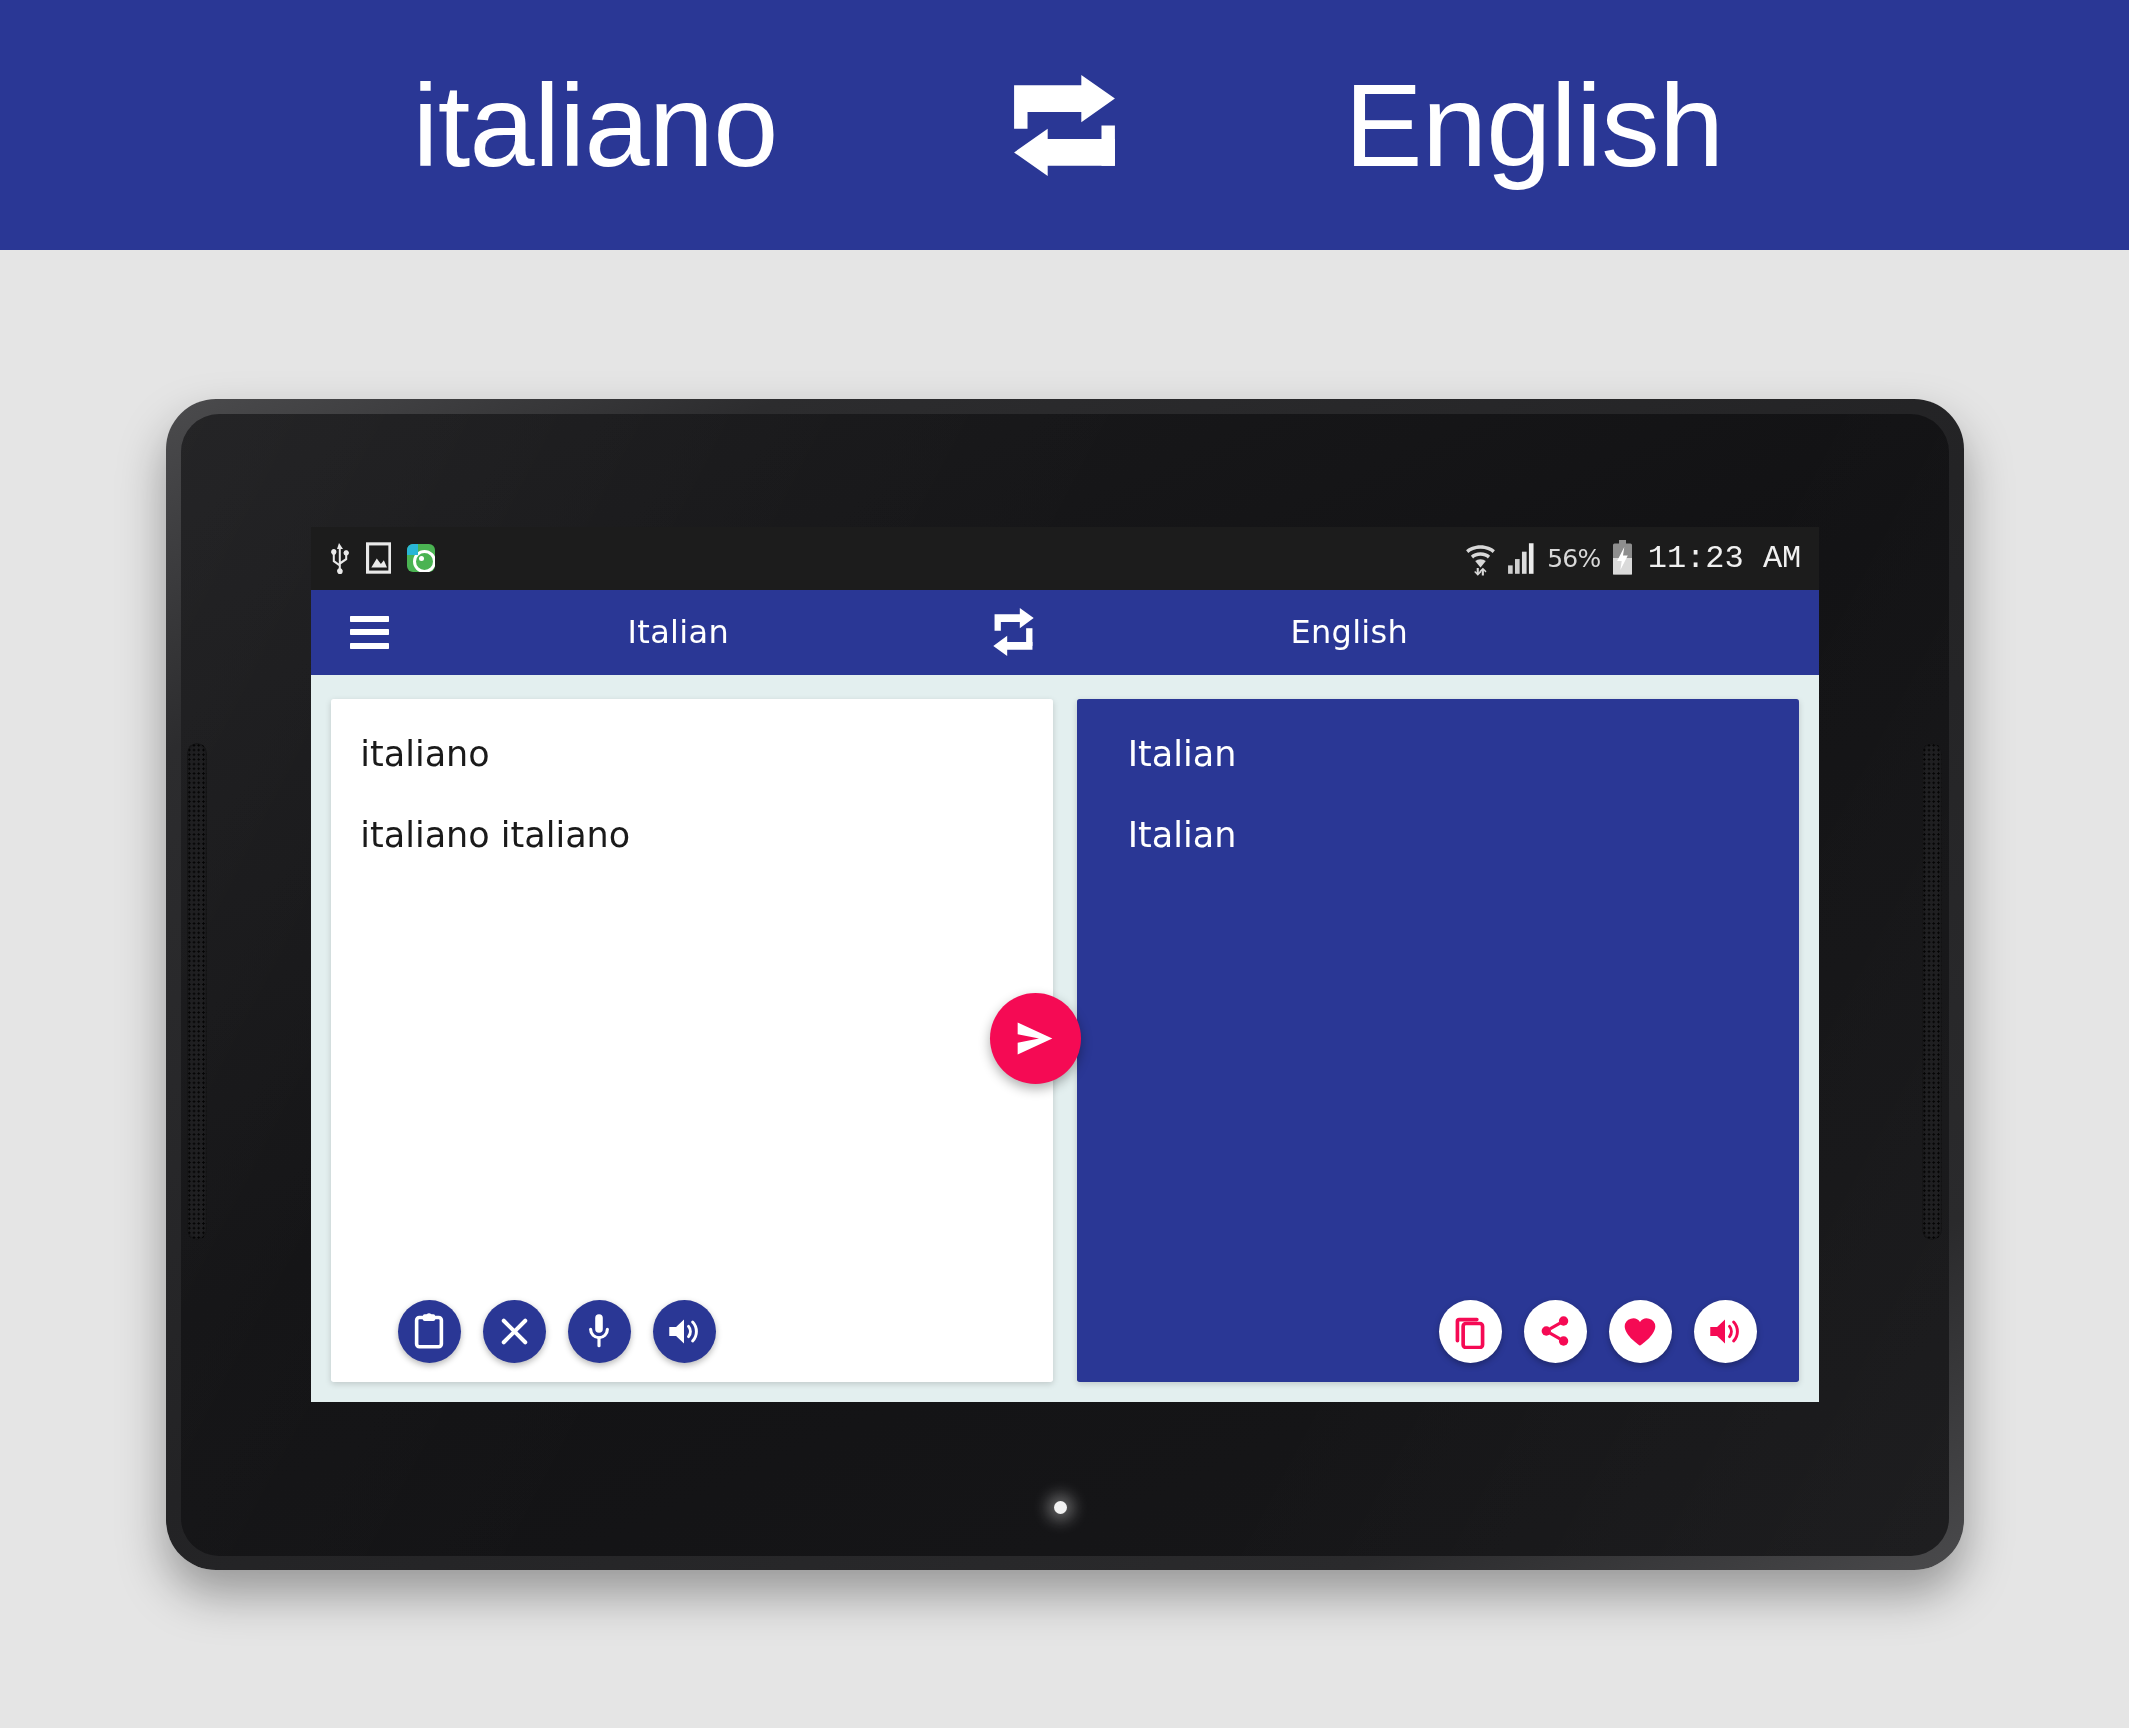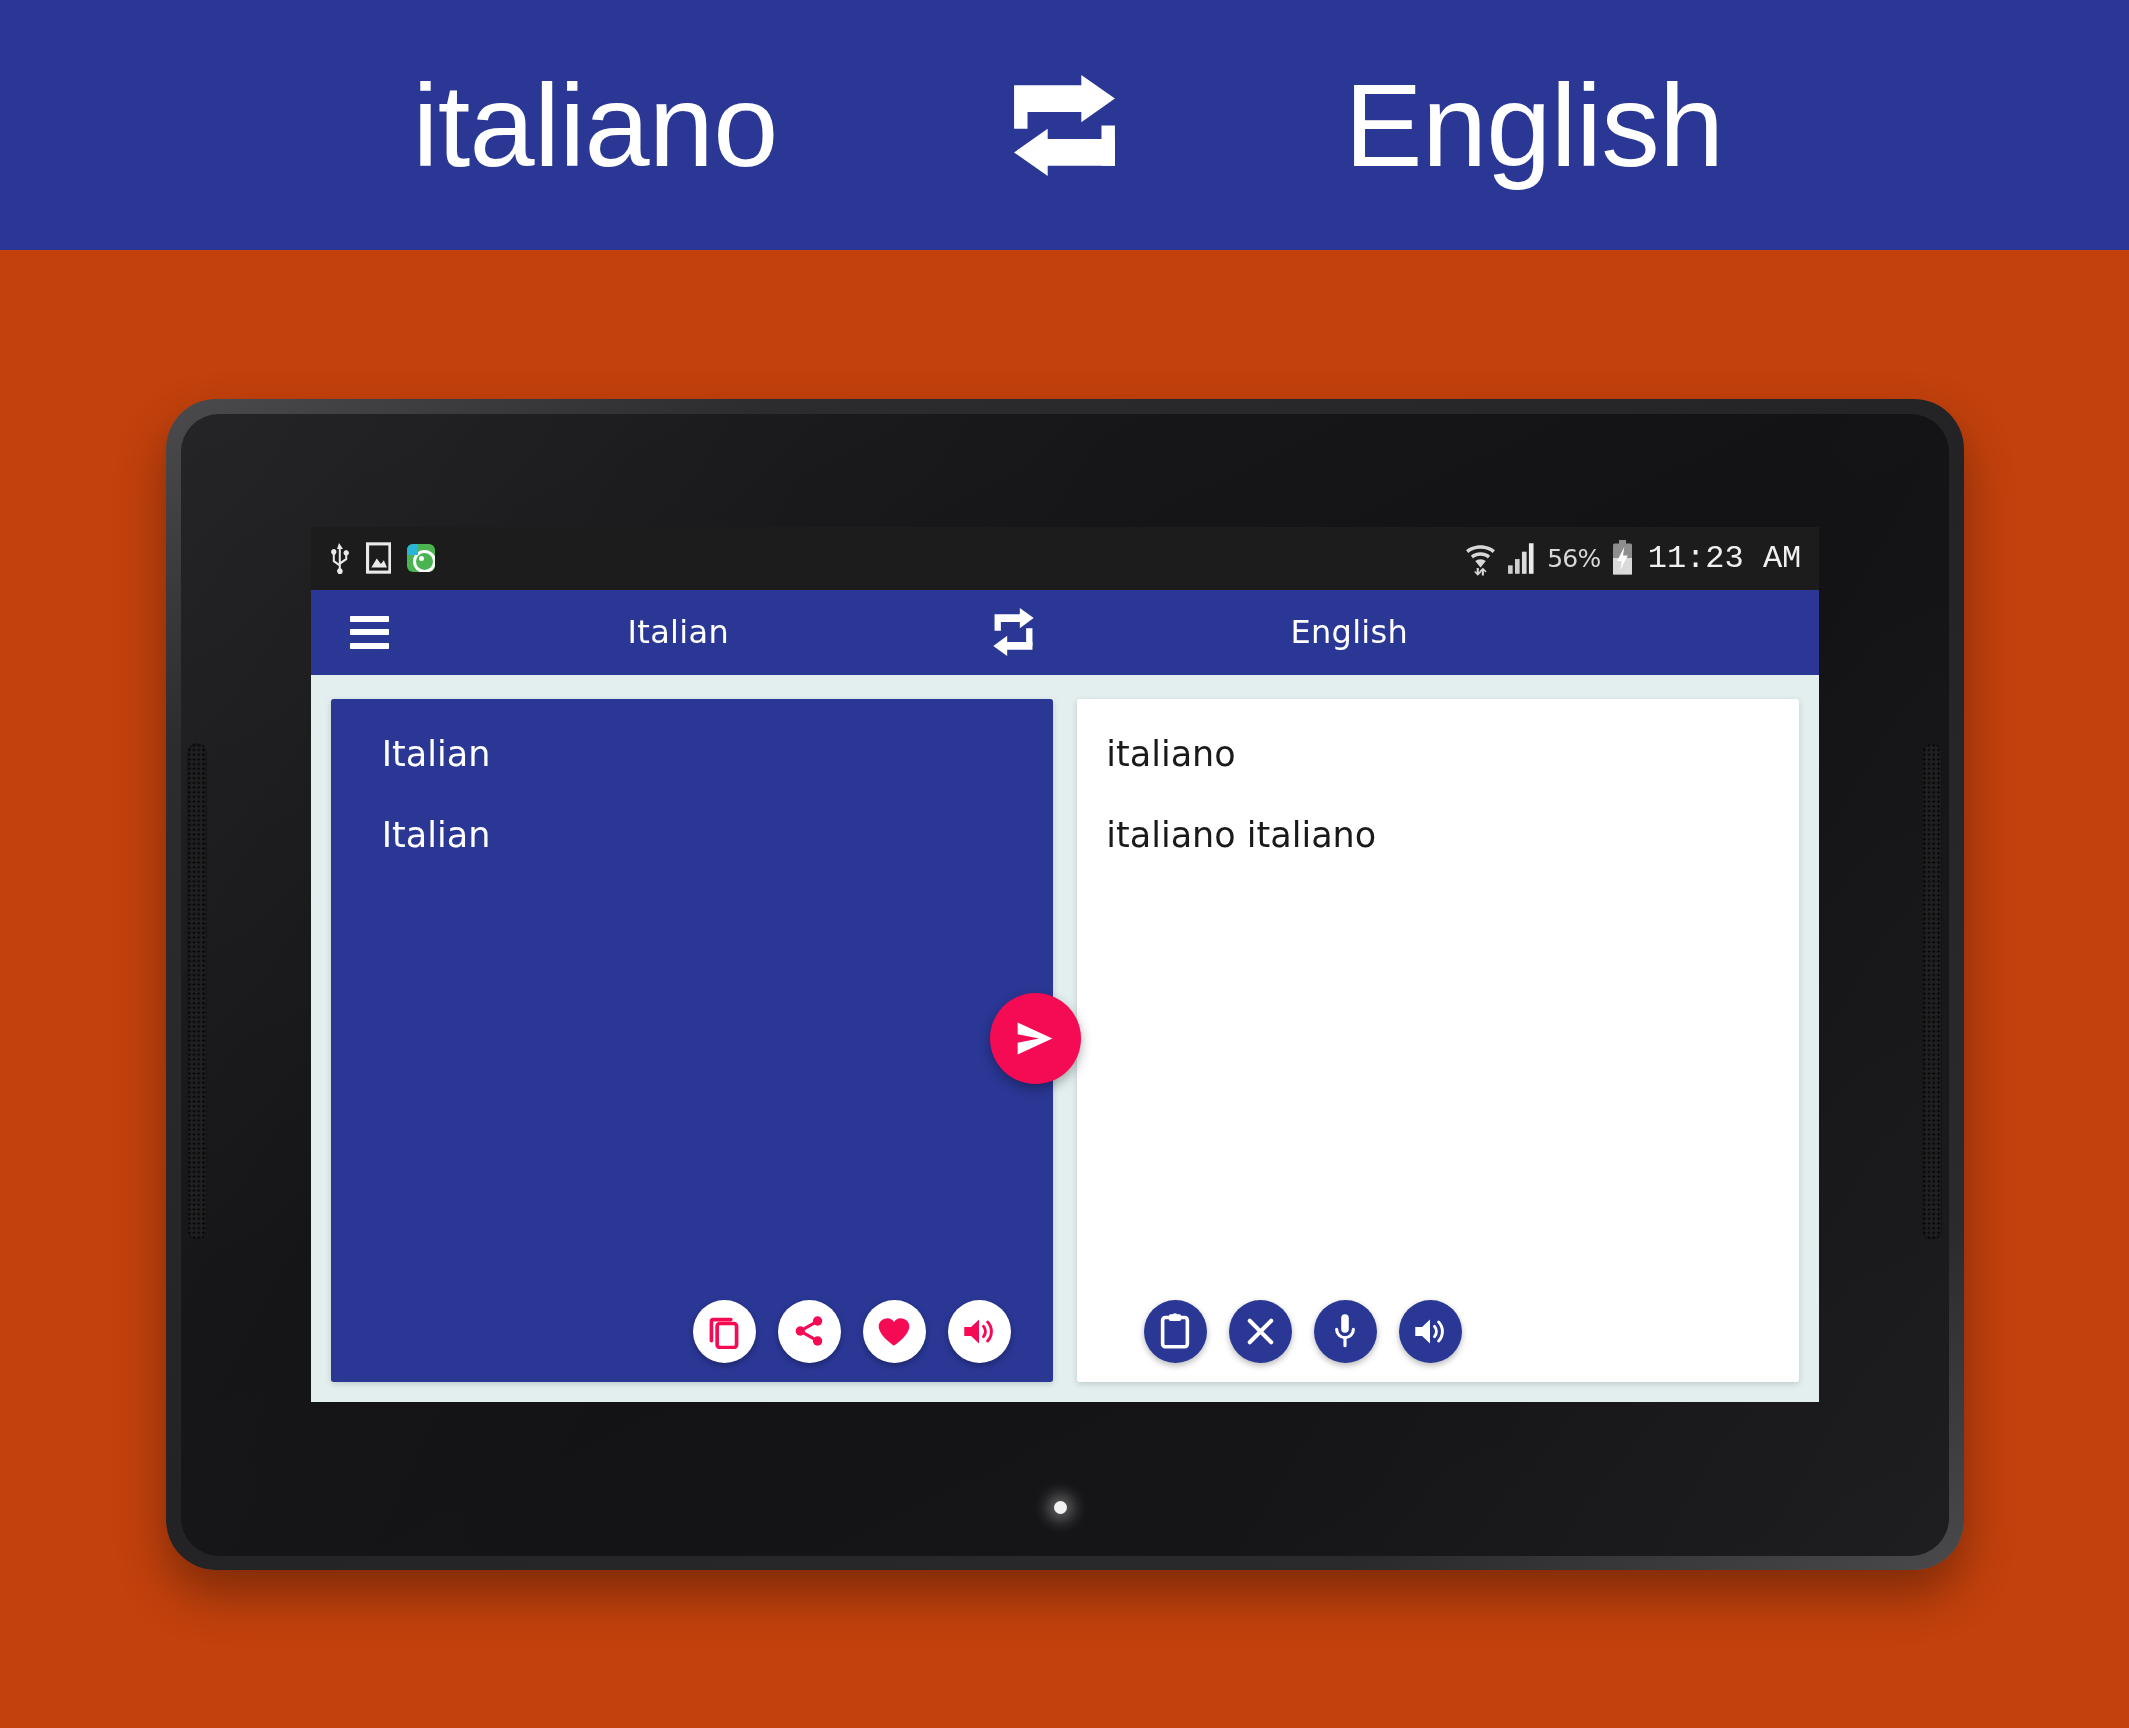--- a/index.html
+++ b/index.html
@@ -42,21 +42,21 @@
     justify-content: center;
   }
   .promo-swap svg { display:block; }
 
   
   .stage {
     position: absolute;
     left: 0; top: 250px;
     width: 2129px;
     height: 1479px;
-    background: #c2410c;
+    background: #e5e5e5;
   }
 
   
   .tablet {
     position: absolute;
     left: 166px;
     top: 149px;
     width: 1798px;
     height: 1171px;
     background: linear-gradient(150deg,#4b4b4d 0%, #2c2c2e 16%, #232325 50%, #2a2a2c 84%, #4a4a4c 100%);
@@ -359,65 +359,20 @@
               <path fill="#ffffff" d="M3 5 h20 V0 l11 8 -11 8 V11 H8 v7 H3 Z"></path>
               <path fill="#ffffff" d="M33 33 H13 v5 L2 30 13 22 v5 h20 Z"></path>
               <path fill="#ffffff" d="M28 16 h5 v14 h-5 Z"></path>
             </svg>
           </div>
           <div class="tb-lang tgt">English</div>
         </div>
 
         <div class="panels">
 
-          <div class="panel target">
-            <div class="panel-text">
-              <span>Italian</span>
-              <span class="blank"></span>
-              <span>Italian</span>
-            </div>
-
-            <div class="actions">
-              <div class="fab-small white">
-                <span>
-                  <svg width="32" height="35" viewBox="0 0 28 30">
-                    <rect x="8" y="8" width="17" height="21" rx="2.4" fill="none" stroke="#F50A54" stroke-width="3.2"></rect>
-                    <path d="M20 4.6 H4.6 a1.6 1.6 0 0 0 -1.6 1.6 V23" fill="none" stroke="#F50A54" stroke-width="3.2" stroke-linecap="round"></path>
-                  </svg>
-                </span>
-              </div>
-              <div class="fab-small white">
-                <span>
-                  <svg width="32" height="32" viewBox="0 0 28 28">
-                    <circle cx="21.5" cy="5.2" r="4.1" fill="#F50A54"></circle>
-                    <circle cx="6.4" cy="14" r="4.1" fill="#F50A54"></circle>
-                    <circle cx="21.5" cy="22.8" r="4.1" fill="#F50A54"></circle>
-                    <path stroke="#F50A54" stroke-width="2.7" d="M18.4 7.1 L9.6 12.1 M9.6 15.9 L18.4 20.9"></path>
-                  </svg>
-                </span>
-              </div>
-              <div class="fab-small white">
-                <span>
-                  <svg width="34" height="31" viewBox="0 0 30 27">
-                    <path fill="#F50A54" d="M15 26 C15 26 1.5 17.4 1.5 8.9 A7.4 7.4 0 0 1 15 5.2 A7.4 7.4 0 0 1 28.5 8.9 C28.5 17.4 15 26 15 26 Z"></path>
-                  </svg>
-                </span>
-              </div>
-              <div class="fab-small white">
-                <span>
-                  <svg width="34" height="31" viewBox="0 0 30 26">
-                    <path fill="#F50A54" d="M2 9 h6 L15 2.5 v21 L8 17 H2 Z"></path>
-                    <path d="M19 8.5 a7 7 0 0 1 0 9" fill="none" stroke="#F50A54" stroke-width="2.6" stroke-linecap="round"></path>
-                    <path d="M22.6 4.6 a12.2 12.2 0 0 1 0 16.8" fill="none" stroke="#F50A54" stroke-width="2.6" stroke-linecap="round"></path>
-                  </svg>
-                </span>
-              </div>
-            </div>
-          </div>
-
           <div class="panel source">
             <div class="panel-text">
               <span>italiano</span>
               <span class="blank"></span>
               <span>italiano</span>
               <span>italiano</span>
             </div>
 
             <div class="actions">
               <div class="fab-small blue">
@@ -450,20 +405,65 @@
                   <svg width="34" height="31" viewBox="0 0 30 26">
                     <path fill="#fff" d="M2 9 h6 L15 2.5 v21 L8 17 H2 Z"></path>
                     <path d="M19 8.5 a7 7 0 0 1 0 9" fill="none" stroke="#fff" stroke-width="2.6" stroke-linecap="round"></path>
                     <path d="M22.6 4.6 a12.2 12.2 0 0 1 0 16.8" fill="none" stroke="#fff" stroke-width="2.6" stroke-linecap="round"></path>
                   </svg>
                 </span>
               </div>
             </div>
           </div>
 
+          <div class="panel target">
+            <div class="panel-text">
+              <span>Italian</span>
+              <span class="blank"></span>
+              <span>Italian</span>
+            </div>
+
+            <div class="actions">
+              <div class="fab-small white">
+                <span>
+                  <svg width="32" height="35" viewBox="0 0 28 30">
+                    <rect x="8" y="8" width="17" height="21" rx="2.4" fill="none" stroke="#F50A54" stroke-width="3.2"></rect>
+                    <path d="M20 4.6 H4.6 a1.6 1.6 0 0 0 -1.6 1.6 V23" fill="none" stroke="#F50A54" stroke-width="3.2" stroke-linecap="round"></path>
+                  </svg>
+                </span>
+              </div>
+              <div class="fab-small white">
+                <span>
+                  <svg width="32" height="32" viewBox="0 0 28 28">
+                    <circle cx="21.5" cy="5.2" r="4.1" fill="#F50A54"></circle>
+                    <circle cx="6.4" cy="14" r="4.1" fill="#F50A54"></circle>
+                    <circle cx="21.5" cy="22.8" r="4.1" fill="#F50A54"></circle>
+                    <path stroke="#F50A54" stroke-width="2.7" d="M18.4 7.1 L9.6 12.1 M9.6 15.9 L18.4 20.9"></path>
+                  </svg>
+                </span>
+              </div>
+              <div class="fab-small white">
+                <span>
+                  <svg width="34" height="31" viewBox="0 0 30 27">
+                    <path fill="#F50A54" d="M15 26 C15 26 1.5 17.4 1.5 8.9 A7.4 7.4 0 0 1 15 5.2 A7.4 7.4 0 0 1 28.5 8.9 C28.5 17.4 15 26 15 26 Z"></path>
+                  </svg>
+                </span>
+              </div>
+              <div class="fab-small white">
+                <span>
+                  <svg width="34" height="31" viewBox="0 0 30 26">
+                    <path fill="#F50A54" d="M2 9 h6 L15 2.5 v21 L8 17 H2 Z"></path>
+                    <path d="M19 8.5 a7 7 0 0 1 0 9" fill="none" stroke="#F50A54" stroke-width="2.6" stroke-linecap="round"></path>
+                    <path d="M22.6 4.6 a12.2 12.2 0 0 1 0 16.8" fill="none" stroke="#F50A54" stroke-width="2.6" stroke-linecap="round"></path>
+                  </svg>
+                </span>
+              </div>
+            </div>
+          </div>
+
           <div class="fab-translate">
             <span>
               <svg width="48" height="43" viewBox="0 0 36 32">
                 <path fill="#ffffff" d="M5 4 L31 16 L5 28 L5 19.2 L21 16 L5 12.8 Z"></path>
               </svg>
             </span>
           </div>
 
         </div>
       </div>

